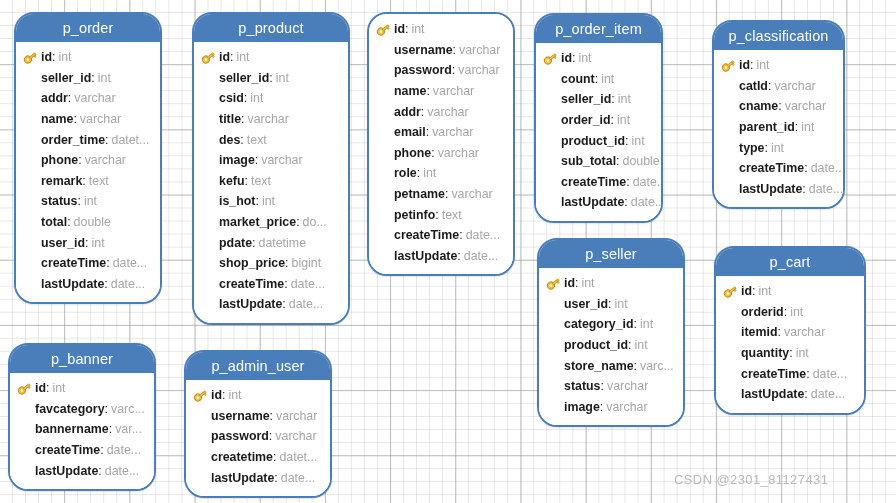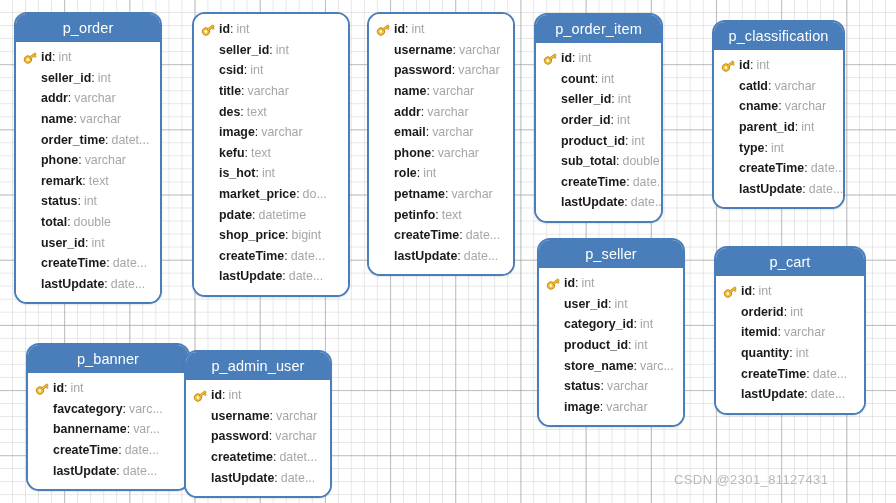--- a/index.html
+++ b/index.html
@@ -31,21 +31,21 @@
       13.04px 13.04px,
       13.04px 13.04px;
     background-position: -1px -1px, -1px -1px, -1px -1px, -1px -1px;
   }
 
   .entity {
     position: absolute;
     box-sizing: border-box;
     background: #ffffff;
     border: 2px solid #4A7EBB;
-    border-radius: 13px;
+    border-radius: 20px;
     box-shadow: 0 1px 2px rgba(0,0,0,0.10);
     overflow: hidden;
   }
 
   .entity-header {
     background: #4A7EBB;
     color: #ffffff;
     text-align: center;
     font-size: 14.5px;
     line-height: 28px;
@@ -196,20 +196,21 @@
           </div>
           <div class="field-row">
             <span class="key-slot"></span>
             <span class="field-name">lastUpdate</span>
             <span class="field-colon">:</span>
             <span class="field-type">date...</span>
           </div>
         </div>
       </div>
       <div class="entity" style="left: 192px; top: 12px; width: 158px;">
+        <div class="entity-header">p_product</div>
         <div class="entity-body">
           <div class="field-row">
             <span class="key-slot">
               <svg class="key-icon" width="15" height="13" viewBox="0 0 15 13" xmlns="http://www.w3.org/2000/svg">
                 <g transform="rotate(-38 7.5 6.5)">
                   <circle cx="4.2" cy="6.5" r="3.5" fill="#F2C240" stroke="#C68A12" stroke-width="1"></circle>
                   <circle cx="4.2" cy="6.5" r="1.25" fill="#FFFFFF"></circle>
                   <rect x="6.6" y="5.5" width="7.4" height="2.1" rx="0.6" fill="#F2C240" stroke="#C68A12" stroke-width="0.8"></rect>
                   <rect x="11.0" y="7.2" width="1.6" height="2.1" rx="0.4" fill="#F2C240" stroke="#C68A12" stroke-width="0.7"></rect>
                 </g>
@@ -595,21 +596,21 @@
             <span class="field-type">date...</span>
           </div>
           <div class="field-row">
             <span class="key-slot"></span>
             <span class="field-name">lastUpdate</span>
             <span class="field-colon">:</span>
             <span class="field-type">date...</span>
           </div>
         </div>
       </div>
-      <div class="entity" style="left: 26px; top: 343px; width: 164px;">
+      <div class="entity" style="left: 8px; top: 343px; width: 148px;">
         <div class="entity-header">p_banner</div>
         <div class="entity-body">
           <div class="field-row">
             <span class="key-slot">
               <svg class="key-icon" width="15" height="13" viewBox="0 0 15 13" xmlns="http://www.w3.org/2000/svg">
                 <g transform="rotate(-38 7.5 6.5)">
                   <circle cx="4.2" cy="6.5" r="3.5" fill="#F2C240" stroke="#C68A12" stroke-width="1"></circle>
                   <circle cx="4.2" cy="6.5" r="1.25" fill="#FFFFFF"></circle>
                   <rect x="6.6" y="5.5" width="7.4" height="2.1" rx="0.6" fill="#F2C240" stroke="#C68A12" stroke-width="0.8"></rect>
                   <rect x="11.0" y="7.2" width="1.6" height="2.1" rx="0.4" fill="#F2C240" stroke="#C68A12" stroke-width="0.7"></rect>

